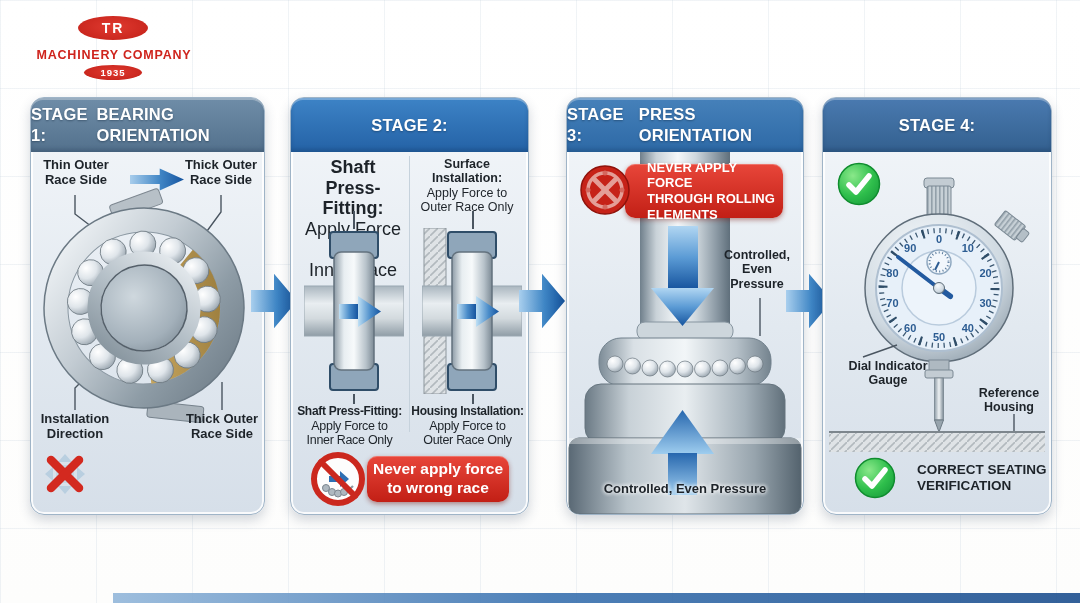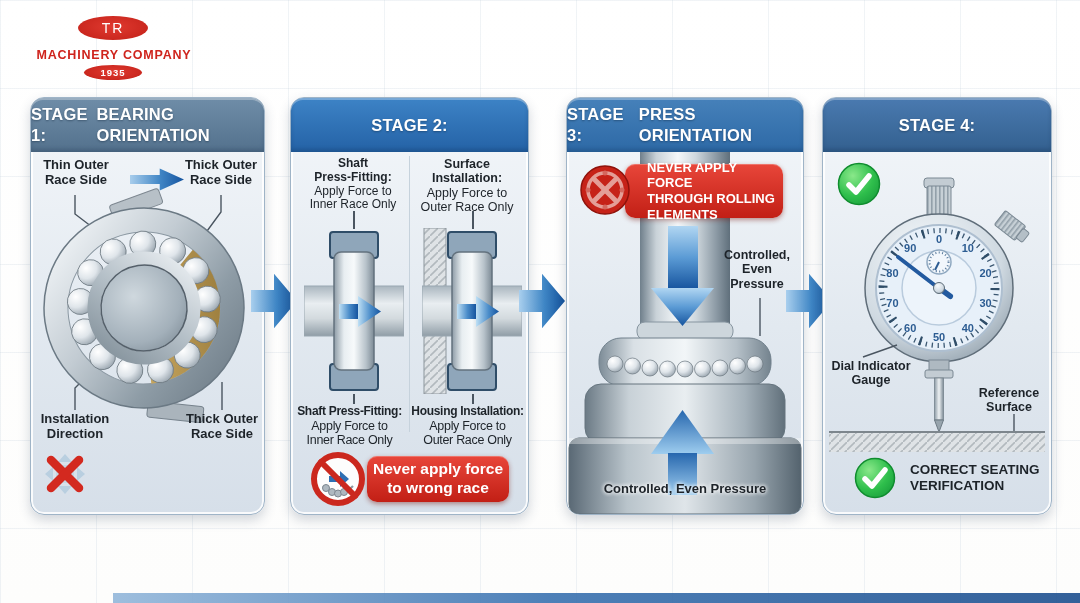--- a/index.html
+++ b/index.html
@@ -6,21 +6,21 @@
   body{font-family:"Liberation Sans",sans-serif;background:#fff;}
   #stage{position:relative;width:1080px;height:603px;overflow:hidden;
     background:
       linear-gradient(90deg, rgba(188,203,216,.22) 1px, transparent 1px) 0 0/96px 100%,
       linear-gradient(rgba(188,203,216,.22) 1px, transparent 1px) 0 0/100% 88px,
       linear-gradient(180deg,#ffffff,#fdfdfc);
     color:#20262c;}
   .pre{white-space:pre-line;}
   
   .logo{position:absolute;left:24px;top:12px;width:180px;height:74px;}
-  .logo .tr{position:absolute;left:54px;top:4px;width:70px;height:24px;background:radial-gradient(ellipse at 50% 45%,#e03a30,#c11f17);border-radius:50%;display:flex;align-items:center;justify-content:center;color:#fff;font-weight:400;font-size:14px;letter-spacing:2px;}
+  .logo .tr{position:absolute;left:54px;top:4px;width:70px;height:24px;background:radial-gradient(ellipse at 50% 45%,#e03a30,#c11f17);border-radius:50%;display:flex;align-items:center;justify-content:center;color:#fff;font-weight:700;font-size:14px;letter-spacing:2px;}
   .logo .company{position:absolute;left:0;top:36px;width:180px;text-align:center;color:#cf241d;font-weight:700;font-size:12.5px;letter-spacing:.8px;}
   .logo .year{position:absolute;left:60px;top:53px;width:58px;height:15px;background:radial-gradient(ellipse at 50% 45%,#e03a30,#c11f17);border-radius:50%;display:flex;align-items:center;justify-content:center;color:#fff;font-weight:700;font-size:9.5px;letter-spacing:1px;}
   
   .panel{position:absolute;top:97px;height:416px;border-radius:14px;
     background:linear-gradient(180deg,#f4f7fa,#e2e9f0 55%,#d6dfe9);
     border:1.5px solid #9fb4c7;
     box-shadow:0 5px 12px rgba(50,70,95,.22), inset 0 0 0 2px rgba(255,255,255,.85);}
   .panel-inner{position:absolute;inset:0;border-radius:12px;overflow:hidden;}
   .hd{position:absolute;top:0;left:0;right:0;height:54px;border-radius:12px 12px 0 0;
     display:flex;flex-direction:row;justify-content:center;align-items:center;
@@ -250,21 +250,21 @@
 
   <div class="flow" style="left:251px;"></div>
 
   <div class="panel" style="left:290px;width:237px;">
    <div class="panel-inner">
     <div class="hd hd-s2">
       <span>STAGE 2:</span>
     </div>
     <div style="position:absolute;left:118px;top:58px;height:276px;width:1px;background:#c6d2dc;"></div>
 
-    <div class="lbl" style="left:6px;top:59px;width:112px;font-size:12px;">
+    <div class="lbl" style="left:6px;top:59px;width:112px;font-size:18px;">
       <div class="pre">Shaft
 Press-Fitting:</div>
       <div class="reg pre">Apply Force to
 Inner Race Only</div>
     </div>
     <div class="lbl" style="left:122px;top:59px;width:108px;font-size:12.5px;">
       <div class="pre">Surface
 Installation:</div>
       <div class="reg pre">Apply Force to
 Outer Race Only</div>
@@ -444,28 +444,28 @@
 
       <path d="M74,247 L40,259" fill="none" stroke="#4a5560" stroke-width="1.4"></path>
       <line x1="191" y1="316" x2="191" y2="333" stroke="#4a5560" stroke-width="1.4"></line>
     </svg>
 
     <svg width="44" height="44" style="position:absolute;left:14px;top:64px;">
       <circle cx="22" cy="22" r="20.5" fill="url(#gGreen)" stroke="#0f8c2e" stroke-width="1.5"></circle>
       <polyline points="12,23 19,30 32,14" fill="none" stroke="#ffffff" stroke-width="5.5" stroke-linecap="round" stroke-linejoin="round"></polyline>
     </svg>
 
-    <div class="lbl pre" style="left:0px;top:261px;width:96px;font-weight:600;font-size:12.5px;">Dial Indicator
+    <div class="lbl pre" style="left:0px;top:261px;width:96px;font-weight:600;font-size:12.5px;padding-left:17px;">Dial Indicator
 Gauge</div>
     <div class="lbl pre" style="left:146px;top:288px;width:80px;font-weight:600;font-size:12.5px;">Reference
-Surface</div>
+Housing</div>
 
     <svg width="42" height="42" style="position:absolute;left:31px;top:359px;">
       <circle cx="21" cy="21" r="19.5" fill="url(#gGreen)" stroke="#0f8c2e" stroke-width="1.5"></circle>
       <polyline points="11,22 18,29 31,13" fill="none" stroke="#ffffff" stroke-width="5.5" stroke-linecap="round" stroke-linejoin="round"></polyline>
     </svg>
-    <div class="lbl pre" style="left:87px;top:364px;width:146px;text-align:left;font-size:13.5px;">CORRECT SEATING
+    <div class="lbl pre" style="left:94px;top:364px;width:146px;text-align:left;font-size:13.5px;">CORRECT SEATING
 VERIFICATION</div>
    </div>
   </div>
 
   <div class="footer-bar"></div>
 </div>
 
 </body></html>

